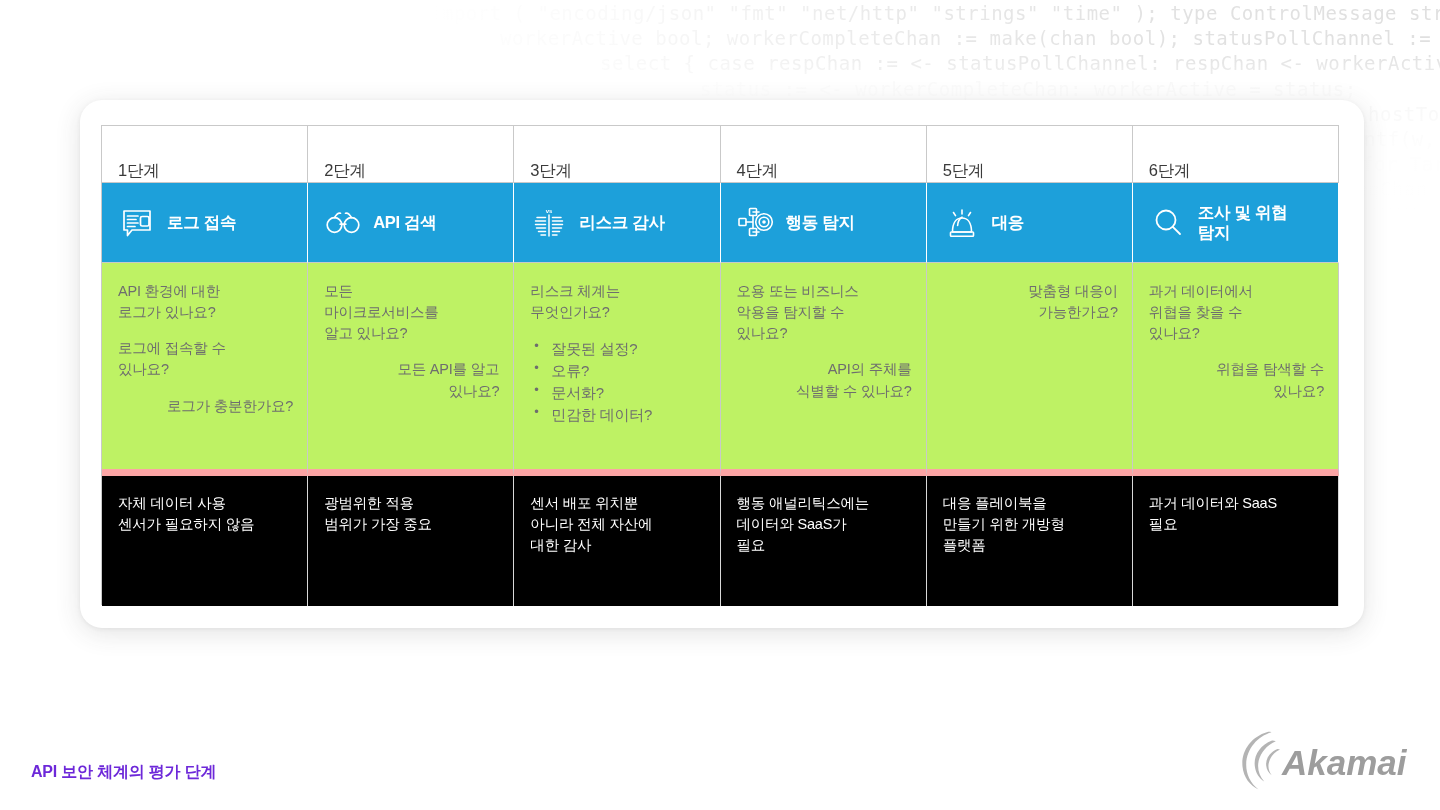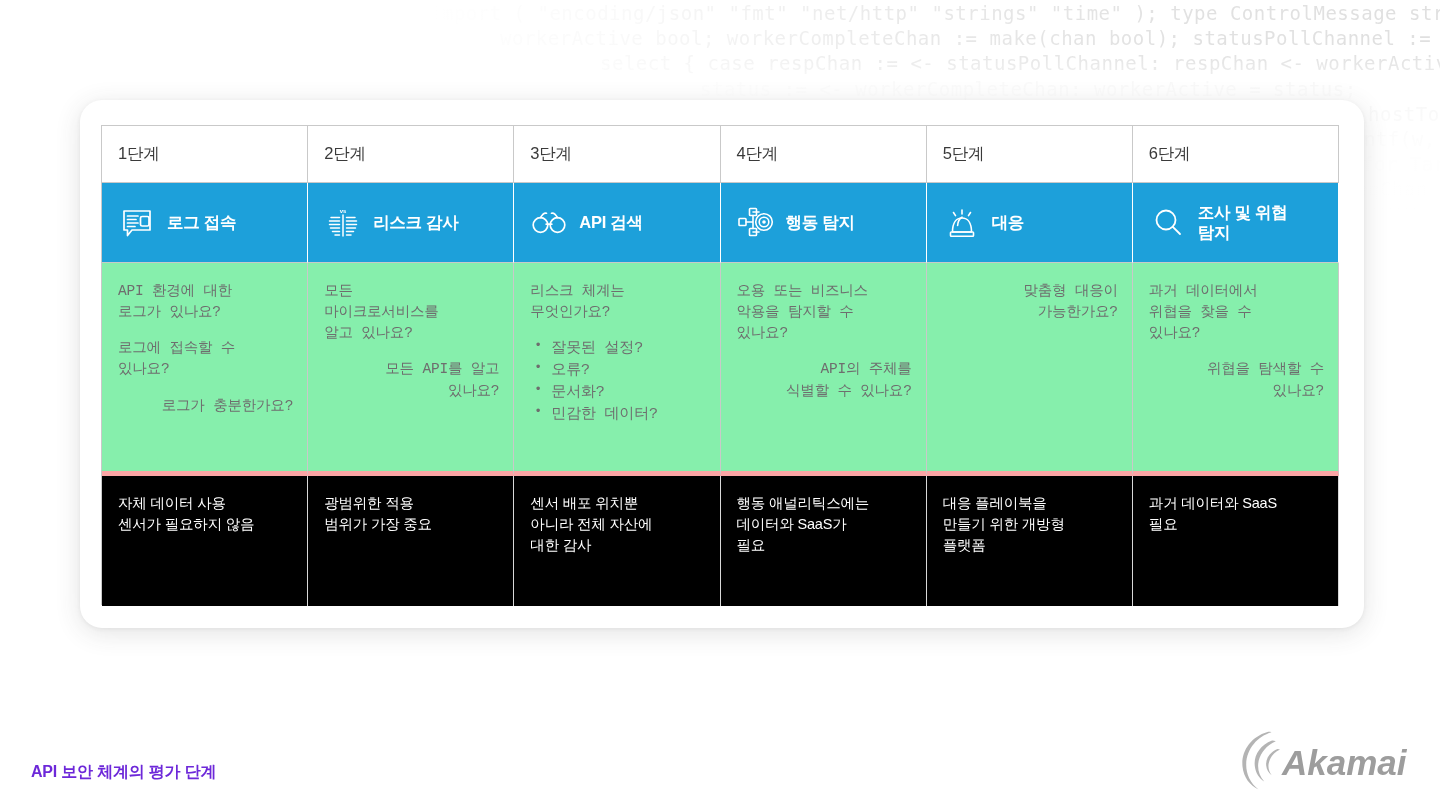--- a/index.html
+++ b/index.html
@@ -82,21 +82,21 @@
   .cell {
     box-sizing: border-box;
     border-right: 1px solid #c9c9c9;
     position: relative;
   }
 
   
   .stage-cell {
     border-bottom: 1px solid #c9c9c9;
     display: flex;
-    align-items: center;
+    align-items: flex-end;
     padding-left: 16px;
     background: #ffffff;
   }
   .stage-label {
     font-size: 16.5px;
     color: #3a3a3a;
     letter-spacing: -0.2px;
   }
 
   
@@ -121,24 +121,23 @@
   .blue-title {
     font-size: 16.5px;
     font-weight: bold;
     color: #ffffff;
     line-height: 1.18;
     letter-spacing: -0.3px;
   }
 
   
   .q-cell {
-    background: #86efac;
-    border-bottom: 5px solid #fca5a5;
+    background: #bef264;
+    border-bottom: 7px solid #fca5a5;
     padding: 18px 14px 10px 16px;
-    font-family: Liberation Mono, monospace;
   }
   .q-para {
     font-size: 14.5px;
     line-height: 1.46;
     color: #6e6e6e;
     margin: 0 0 15px 0;
     letter-spacing: -0.2px;
   }
   .q-para:last-child { margin-bottom: 0; text-align: right; }
   .q-list {
@@ -255,20 +254,33 @@
         <line x1="7.5" y1="17" x2="18" y2="17"></line>
         <line x1="7.5" y1="20.5" x2="15" y2="20.5"></line>
         <rect x="20.5" y="10.5" width="8.5" height="9.5" rx="1.6"></rect>
       </svg>
     </span>
     <span class="blue-title">로그 접속</span>
   </div>
 
   <div class="cell blue-cell">
     <span class="icon-wrap">
+      <svg width="36" height="30" viewBox="0 0 36 30" fill="none" stroke="#ffffff" stroke-width="1.7">
+        <circle cx="9.5" cy="17" r="7.3"></circle>
+        <circle cx="26.5" cy="17" r="7.3"></circle>
+        <path d="M9.5 9.7 C11.5 6 13.5 4.5 15.5 5.2" stroke-linecap="round"></path>
+        <path d="M26.5 9.7 C24.5 6 22.5 4.5 20.5 5.2" stroke-linecap="round"></path>
+        <path d="M15.2 16.2 H20.8" stroke-linecap="round"></path>
+      </svg>
+    </span>
+    <span class="blue-title">API 검색</span>
+  </div>
+
+  <div class="cell blue-cell">
+    <span class="icon-wrap">
       <svg width="36" height="36" viewBox="0 0 36 36" fill="none" stroke="#ffffff" stroke-width="1.5" stroke-linecap="round">
         <text x="18" y="8" font-size="6" font-weight="bold" fill="#ffffff" stroke="none" text-anchor="middle" font-family="Liberation Sans, sans-serif">vs</text>
         <line x1="18" y1="10" x2="18" y2="31"></line>
         <line x1="6" y1="12.5" x2="14.5" y2="12.5"></line>
         <line x1="21.5" y1="12.5" x2="30" y2="12.5"></line>
         <line x1="4.5" y1="16" x2="14.5" y2="16"></line>
         <line x1="21.5" y1="16" x2="31.5" y2="16"></line>
         <line x1="4.5" y1="19.5" x2="14.5" y2="19.5"></line>
         <line x1="21.5" y1="19.5" x2="31.5" y2="19.5"></line>
         <line x1="5.5" y1="23" x2="14.5" y2="23"></line>
@@ -277,33 +289,20 @@
         <line x1="21.5" y1="26.5" x2="28.5" y2="26.5"></line>
         <line x1="10" y1="30" x2="14.5" y2="30"></line>
         <line x1="21.5" y1="30" x2="26" y2="30"></line>
       </svg>
     </span>
     <span class="blue-title">리스크 감사</span>
   </div>
 
   <div class="cell blue-cell">
     <span class="icon-wrap">
-      <svg width="36" height="30" viewBox="0 0 36 30" fill="none" stroke="#ffffff" stroke-width="1.7">
-        <circle cx="9.5" cy="17" r="7.3"></circle>
-        <circle cx="26.5" cy="17" r="7.3"></circle>
-        <path d="M9.5 9.7 C11.5 6 13.5 4.5 15.5 5.2" stroke-linecap="round"></path>
-        <path d="M26.5 9.7 C24.5 6 22.5 4.5 20.5 5.2" stroke-linecap="round"></path>
-        <path d="M15.2 16.2 H20.8" stroke-linecap="round"></path>
-      </svg>
-    </span>
-    <span class="blue-title">API 검색</span>
-  </div>
-
-  <div class="cell blue-cell">
-    <span class="icon-wrap">
       <svg width="38" height="36" viewBox="0 0 38 36" fill="none" stroke="#ffffff" stroke-width="1.6">
         <rect x="2" y="13.5" width="7" height="7" rx="0.8"></rect>
         <rect x="12.5" y="3.5" width="7" height="7" rx="0.8"></rect>
         <rect x="12.5" y="23.5" width="7" height="7" rx="0.8"></rect>
         <path d="M9 17 H16 M16 10.5 V23.5" stroke-linecap="round"></path>
         <path d="M16 7 H22" stroke-linecap="round"></path>
         <path d="M16 27 H22" stroke-linecap="round"></path>
         <circle cx="27" cy="17" r="8.3"></circle>
         <circle cx="27" cy="17" r="4.8"></circle>
         <circle cx="27" cy="17" r="1.8" fill="#ffffff" stroke="none"></circle>

